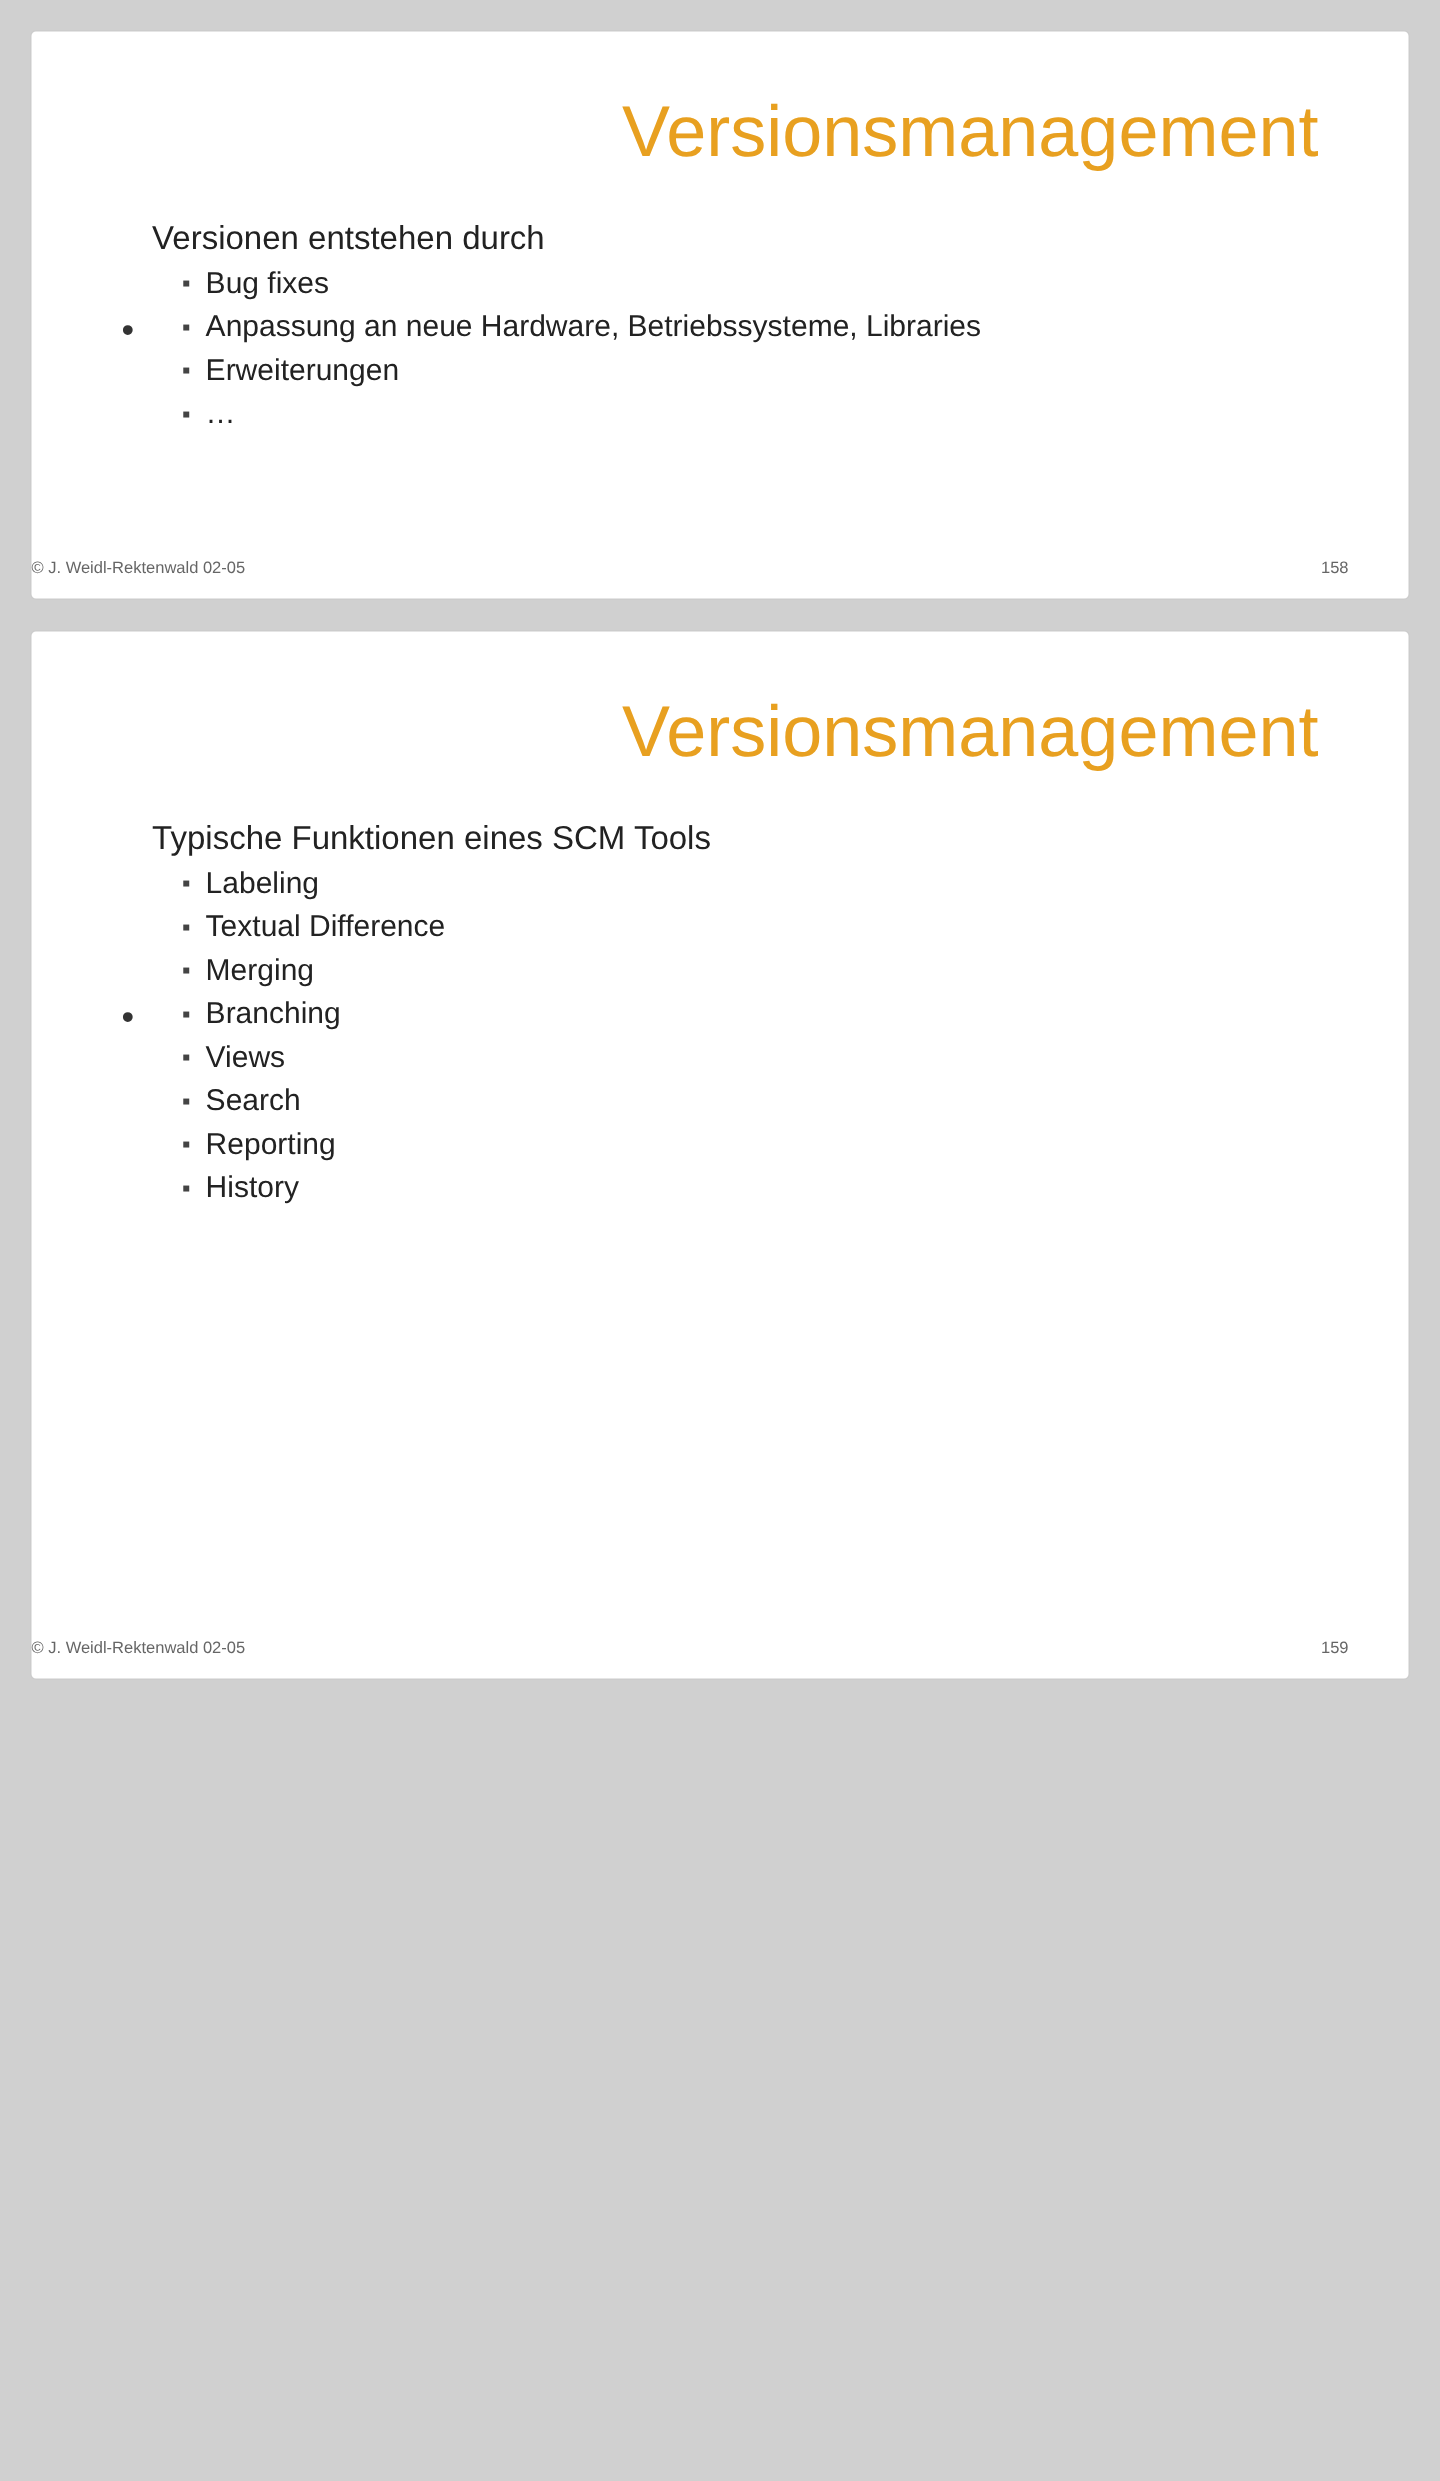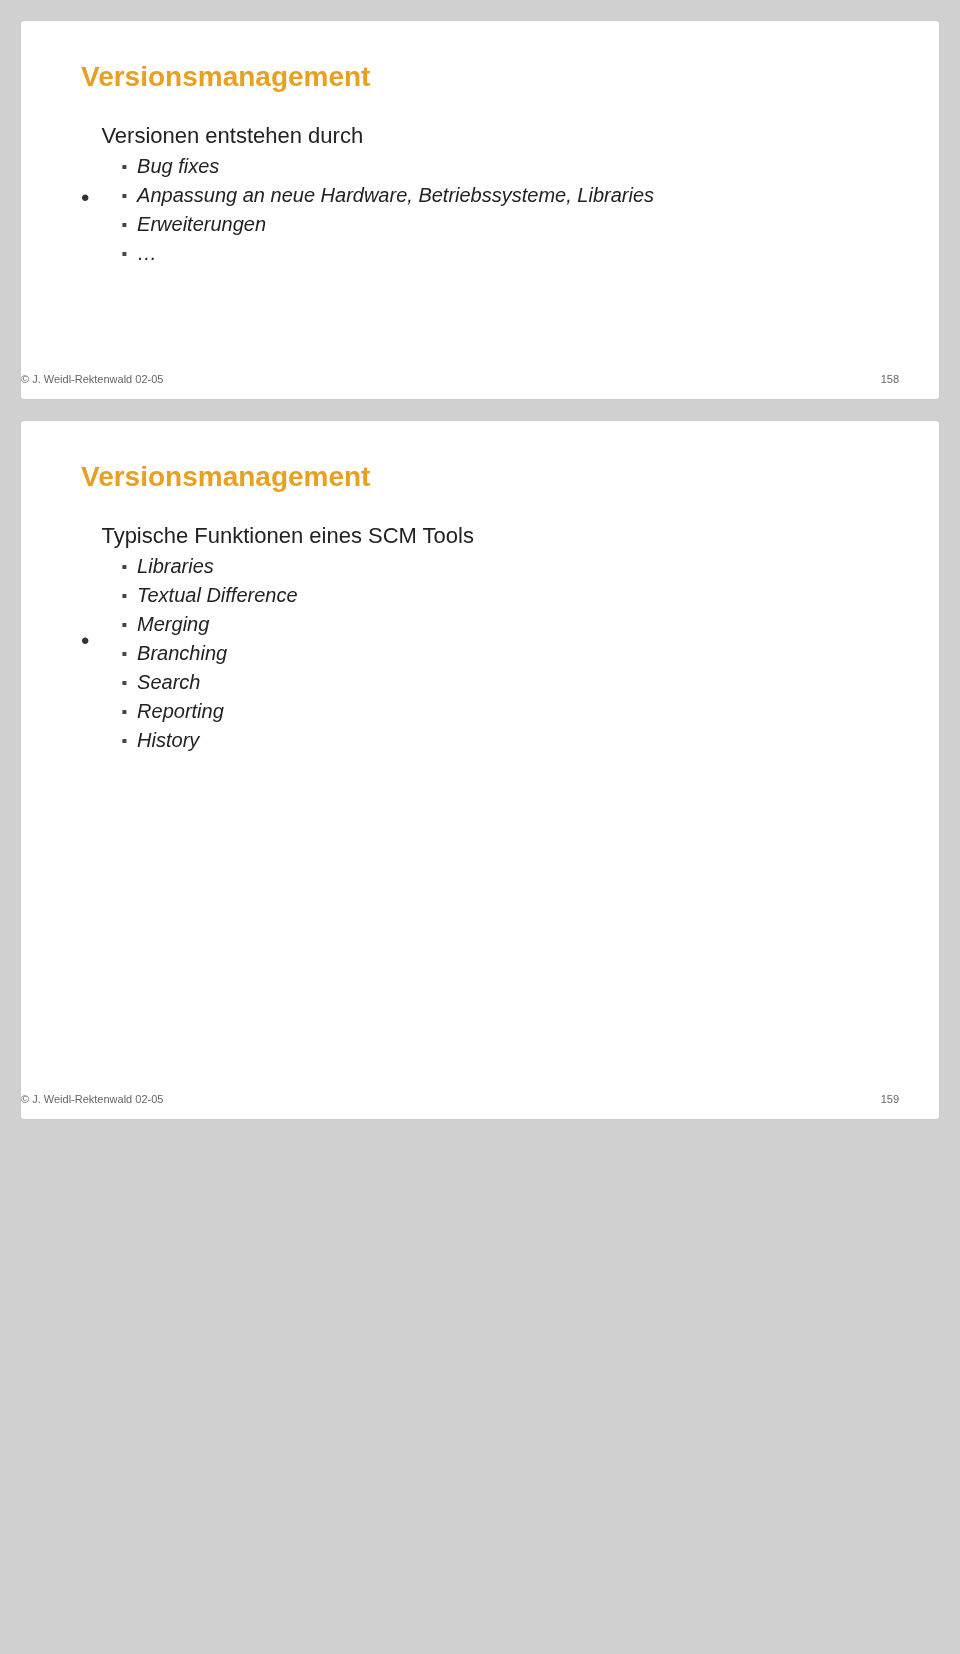--- a/index.html
+++ b/index.html
@@ -20,23 +20,23 @@
       background: #ffffff;
       border: 1px solid #cccccc;
       border-radius: 4px;
       padding: 40px 60px 30px 60px;
       position: relative;
       min-height: 380px;
     }
 
     .slide-title {
       color: #E8A020;
-      font-size: 28px;
-      font-weight: bold;
-      text-align: left;
+      font-size: 48px;
+      font-weight: normal;
+      text-align: right;
       margin-bottom: 30px;
     }
 
     .bullet-list {
       list-style: none;
       padding: 0;
     }
 
     .bullet-list > li {
       display: flex;
@@ -53,21 +53,20 @@
       margin-right: 12px;
       flex-shrink: 0;
       margin-top: 1px;
     }
 
     .sub-list {
       list-style: none;
       padding: 0;
       margin-top: 6px;
       margin-left: 20px;
-      font-style: italic;
     }
 
     .sub-list li {
       display: flex;
       align-items: flex-start;
       margin-bottom: 6px;
       font-size: 20px;
       color: #222222;
     }
 
@@ -143,30 +142,33 @@
 
 <div class="slide slide2">
   <h1 class="slide-title">Versionsmanagement</h1>
 
   <ul class="bullet-list">
     <li>
       <span class="main-bullet-text">
         <span>Typische Funktionen eines SCM Tools</span>
         <ul class="sub-list">
           <li>
-              <span>Libraries</span>
+              <span>Labeling</span>
             </li>
           <li>
               <span>Textual Difference</span>
             </li>
           <li>
               <span>Merging</span>
             </li>
           <li>
               <span>Branching</span>
+            </li>
+          <li>
+              <span>Views</span>
             </li>
           <li>
               <span>Search</span>
             </li>
           <li>
               <span>Reporting</span>
             </li>
           <li>
               <span>History</span>
             </li>

